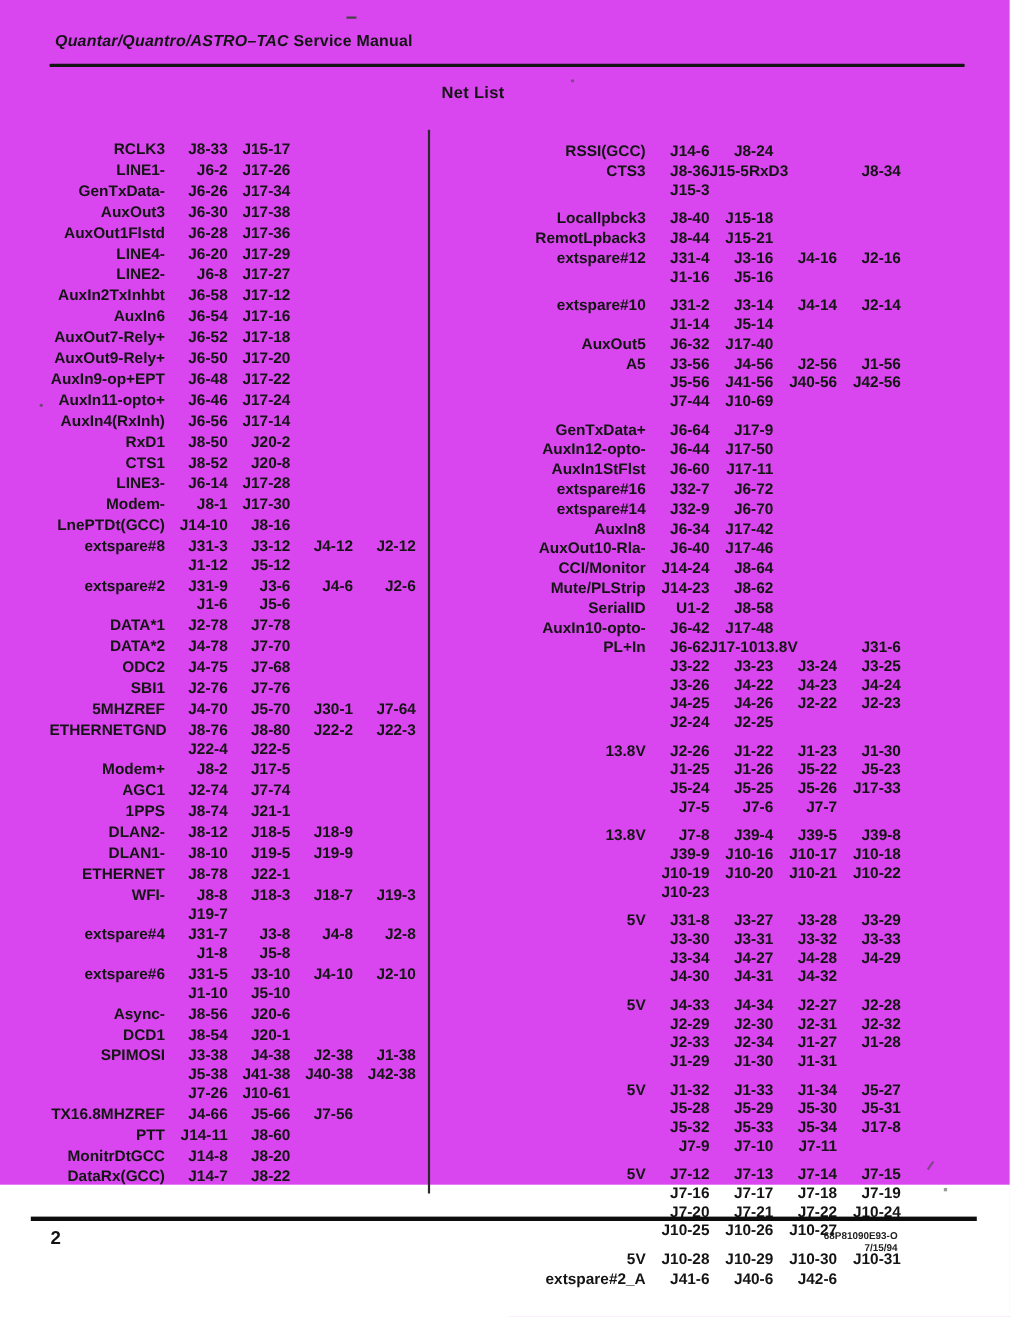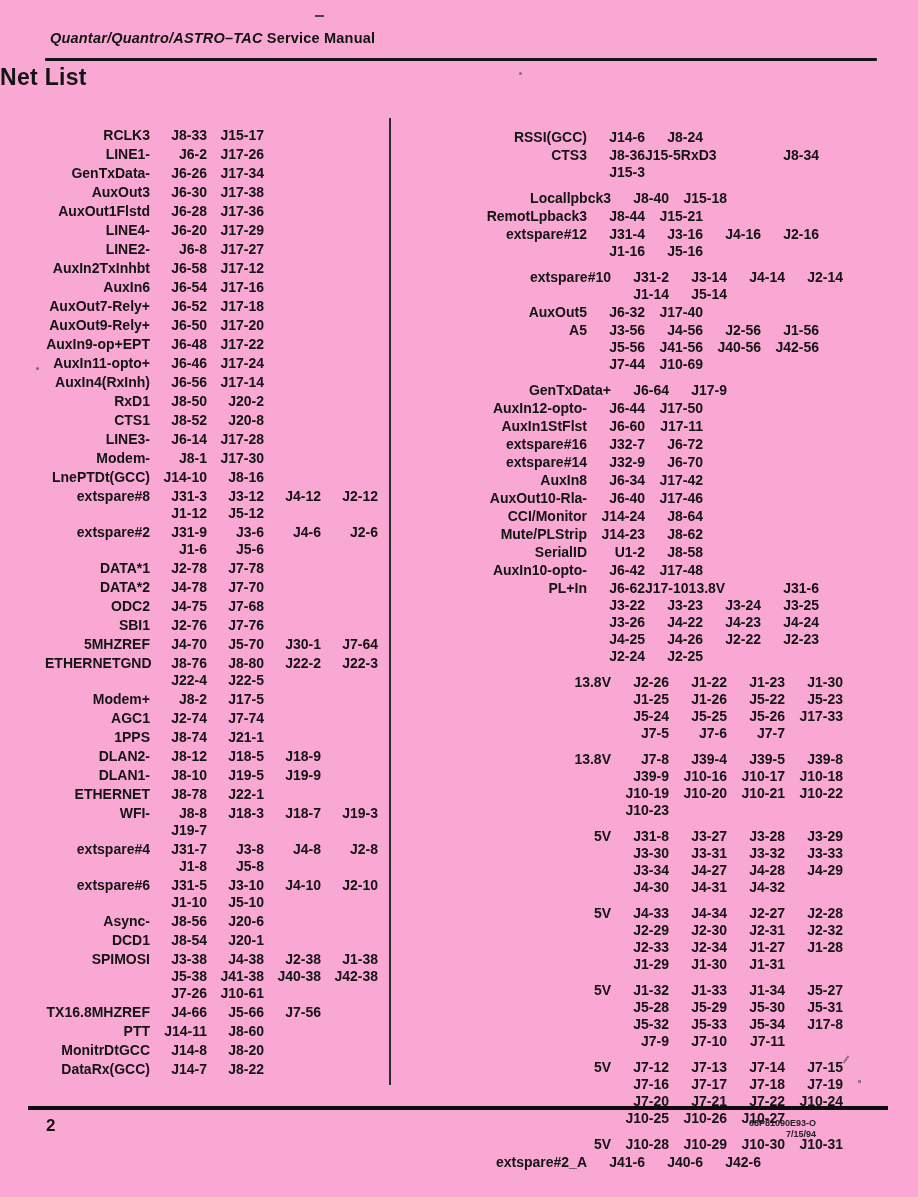--- a/index.html
+++ b/index.html
@@ -4,52 +4,53 @@
 <style>
   html, body {
     margin: 0; padding: 0;
     width: 918px; height: 1197px;
     background: #ffffff;
     overflow: hidden;
     font-family: "Liberation Sans", sans-serif;
   }
   .page {
     position: relative;
-    width: 918px; height: 1197px;
-    background: #f9a8d4;
+    width: 918px; height: 1077px;
+    background: #d946ef;
     color: #141414;
   }
   
   .hdr {
     position: absolute; left: 50px; top: 30px;
     font-size: 14.5px; font-weight: bold; letter-spacing: 0.2px;
     white-space: nowrap;
   }
   .hdr .it { font-style: italic; }
   .header-rule {
     position: absolute; left: 45px; top: 58px;
     width: 832px; height: 3px; background: #151515;
     border-radius: 1px;
   }
   .title {
-    position: absolute; left: 0; top: 64px; width: 860px;
-    font-size: 23px; font-weight: bold; letter-spacing: 0.3px;
+    position: absolute; left: 0; top: 76px; width: 860px;
+    text-align: center;
+    font-size: 15px; font-weight: bold; letter-spacing: 0.3px;
   }
   
   .content { position: absolute; left: 45px; top: 127px; width: 845px; }
   .col { position: absolute; top: 0; text-align: right; }
   .col-left  { left: 0;    width: 340px; }
   .col-right { left: 392px; top: 2px; width: 450px; }
   .divider {
     position: absolute; left: 344px; top: -9px;
     width: 2px; height: 967px; background: #2a2a2a;
   }
   .entry { display: flex; align-items: flex-start; margin-bottom: 2px; }
   .col-right .entry { margin-bottom: 1px; padding-left: 42px; }
-  .entry.gap { margin-top: 9px; margin-left: 24px; }
+  .entry.gap { margin-top: 9px; }
   .nm {
     flex: none; width: 105px;
     font-size: 14px; font-weight: bold; line-height: 17px;
     white-space: nowrap;
   }
   .col-right .nm { width: 108px; }
   .lines { flex: none; }
   .pline { display: flex; height: 17px; }
   .pc {
     flex: none; width: 57px;

